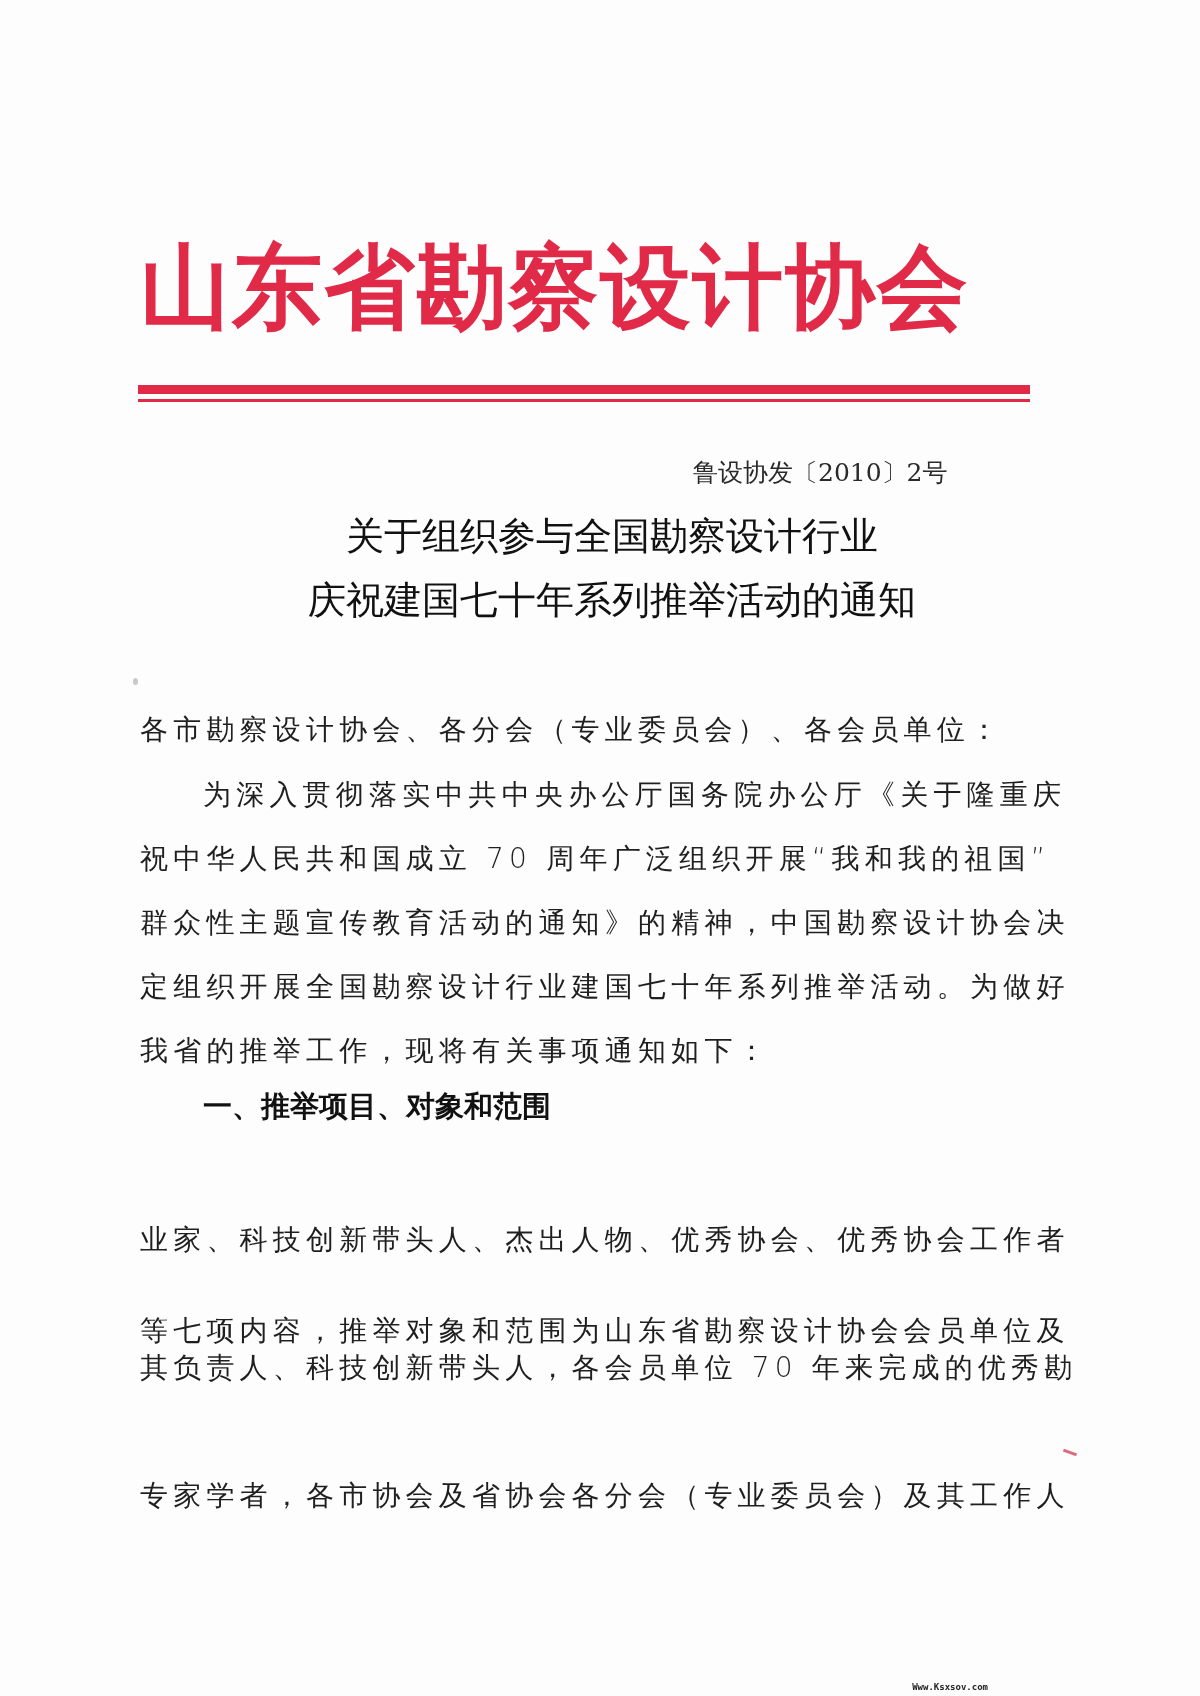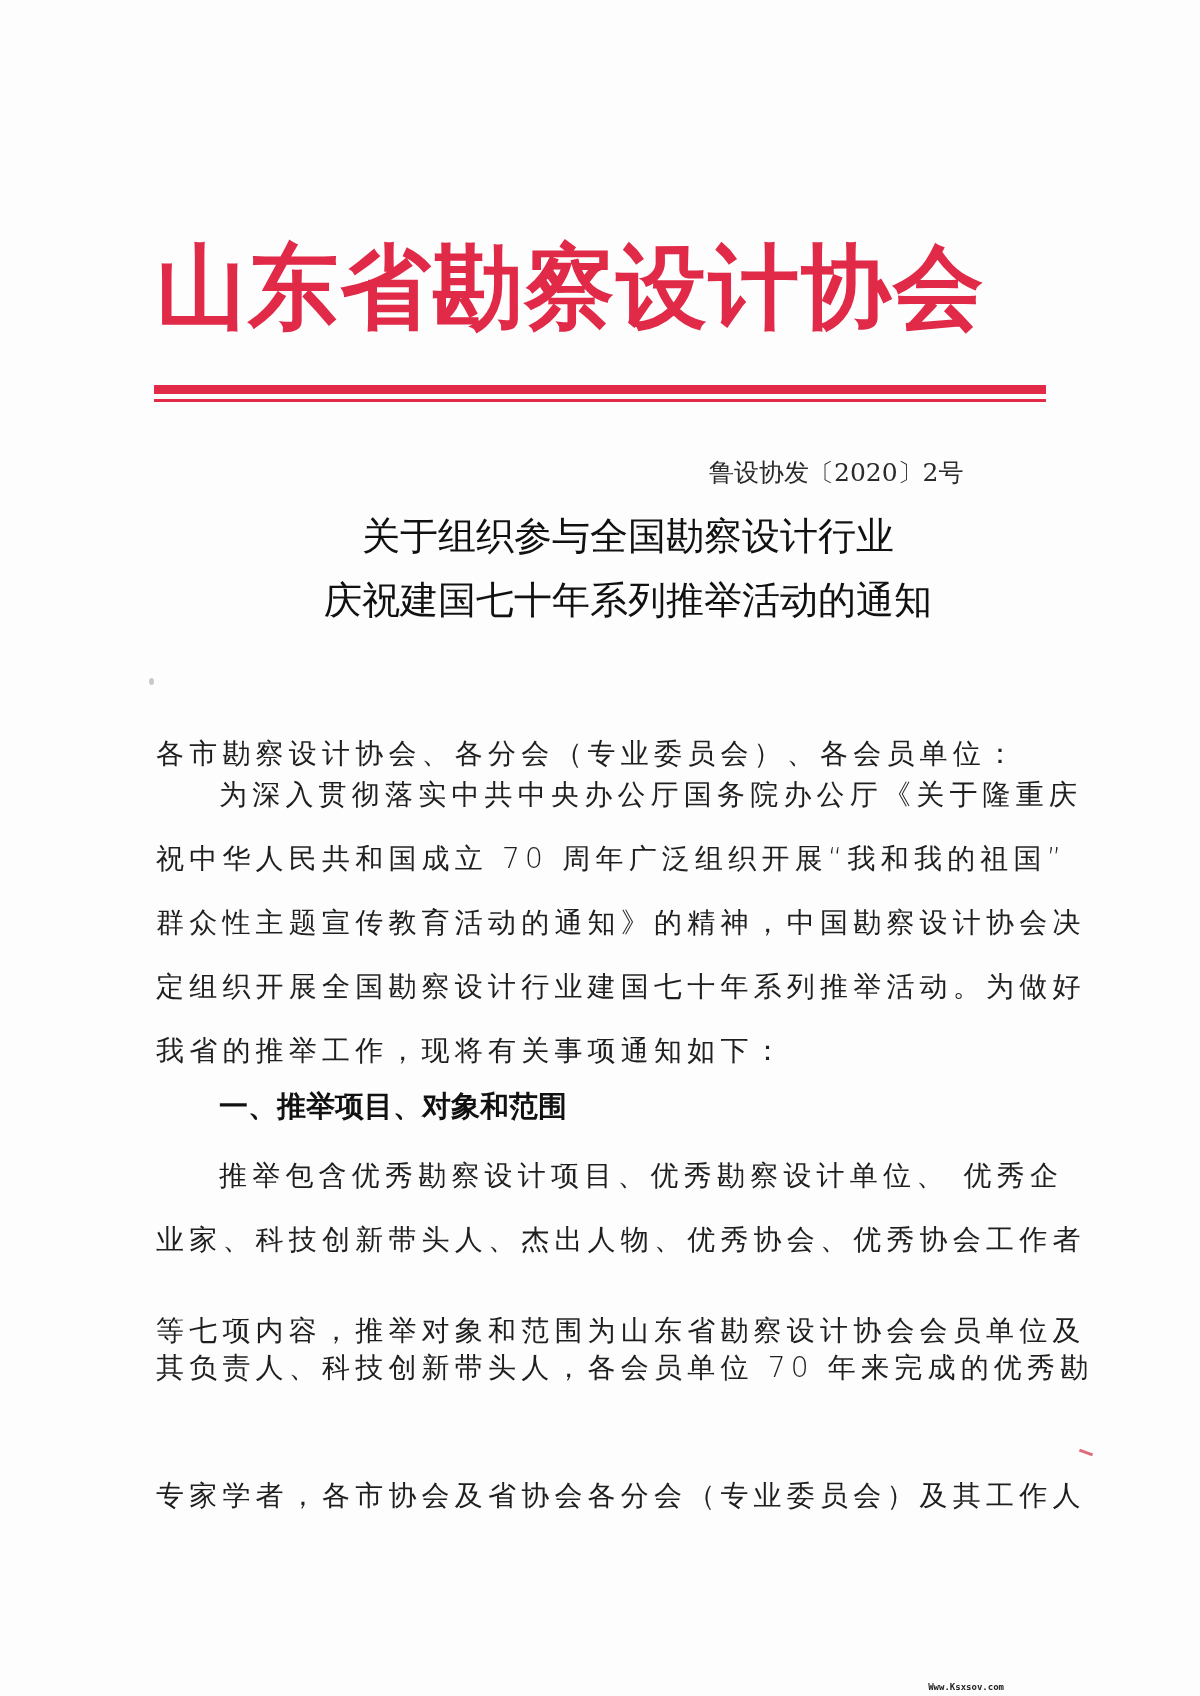--- a/index.html
+++ b/index.html
@@ -1,20 +1,20 @@
 <!DOCTYPE html>
 <html><head>
 <meta charset="utf-8">
 <style>
   html, body { margin: 0; padding: 0; }
   body {
     width: 1200px; height: 1696px; background: #fdfdfd; position: relative; overflow: hidden;
     font-family: "DejaVu Serif", "Liberation Serif", serif; color: #1a1a1a;
   }
-  .page { position: absolute; left: 16px; top: 0; width: 996px; height: 1696px; }
+  .page { position: absolute; left: 0; top: 0; width: 996px; height: 1696px; }
   .masthead {
     position: absolute; left: 140px; top: 228px; width: 885px; height: 120px;
     color: var(--red); font-family: "DejaVu Sans", sans-serif; font-weight: bold;
     font-size: 92px; letter-spacing: 2px; line-height: 120px; white-space: nowrap;
     transform: scaleX(0.98); transform-origin: left center;
   }
   .rule-thick { position: absolute; left: 138px; top: 385px; width: 892px; height: 9px; background: var(--red); }
   .rule-thin  { position: absolute; left: 138px; top: 399px; width: 892px; height: 3px; background: var(--red); }
   .docnum {
     position: absolute; left: 693px; top: 456px; font-size: 25px; color: #2a2a2a;
@@ -44,38 +44,37 @@
   :root { --red: #e02a48; }
 </style>
 </head>
 <body>
 
 <div class="page">
   <div class="masthead">山东省勘察设计协会</div>
   <div class="rule-thick"></div>
   <div class="rule-thin"></div>
 
-  <div class="docnum">鲁设协发〔2020〕2号</div>
+  <div class="docnum">鲁设协发〔2010〕2号</div>
 
   <div class="title l1">关于组织参与全国勘察设计行业</div>
   <div class="title l2">庆祝建国七十年系列推举活动的通知</div>
 
   <div class="speck" style="left:133px;top:678px;width:5px;height:7px;"></div>
 
-  <div class="body-line" style="top:710px;margin-top:24px;">各市勘察设计协会、各分会（专业委员会）、各会员单位：</div>
+  <div class="body-line" style="top:710px;">各市勘察设计协会、各分会（专业委员会）、各会员单位：</div>
 
   <div class="body-line indent" style="top:775px;">为深入贯彻落实中共中央办公厅国务院办公厅《关于隆重庆</div>
   <div class="body-line" style="top:839px;">祝中华人民共和国成立 70 周年广泛组织开展“我和我的祖国”</div>
   <div class="body-line" style="top:903px;font-family:Liberation Serif, serif;">群众性主题宣传教育活动的通知》的精神，中国勘察设计协会决</div>
   <div class="body-line" style="top:967px;">定组织开展全国勘察设计行业建国七十年系列推举活动。为做好</div>
   <div class="body-line" style="top:1031px;">我省的推举工作，现将有关事项通知如下：</div>
 
   <div class="heading">一、推举项目、对象和范围</div>
 
-  <div class="body-line indent" style="top:1156px;">推举包含优秀勘察设计项目、优秀勘察设计单位、 优秀企</div>
   <div class="body-line" style="top:1220px;">业家、科技创新带头人、杰出人物、优秀协会、优秀协会工作者</div>
   <div class="body-line" style="top:1284px;margin-top:27px;">等七项内容，推举对象和范围为山东省勘察设计协会会员单位及</div>
   <div class="body-line" style="top:1348px;">其负责人、科技创新带头人，各会员单位 70 年来完成的优秀勘</div>
   <div class="body-line" style="top:1476px;">专家学者，各市协会及省协会各分会（专业委员会）及其工作人</div>
 
   <div class="red-mark"></div>
   <div class="watermark">Www.Ksxsov.com</div>
 </div>
 
 </body></html>

